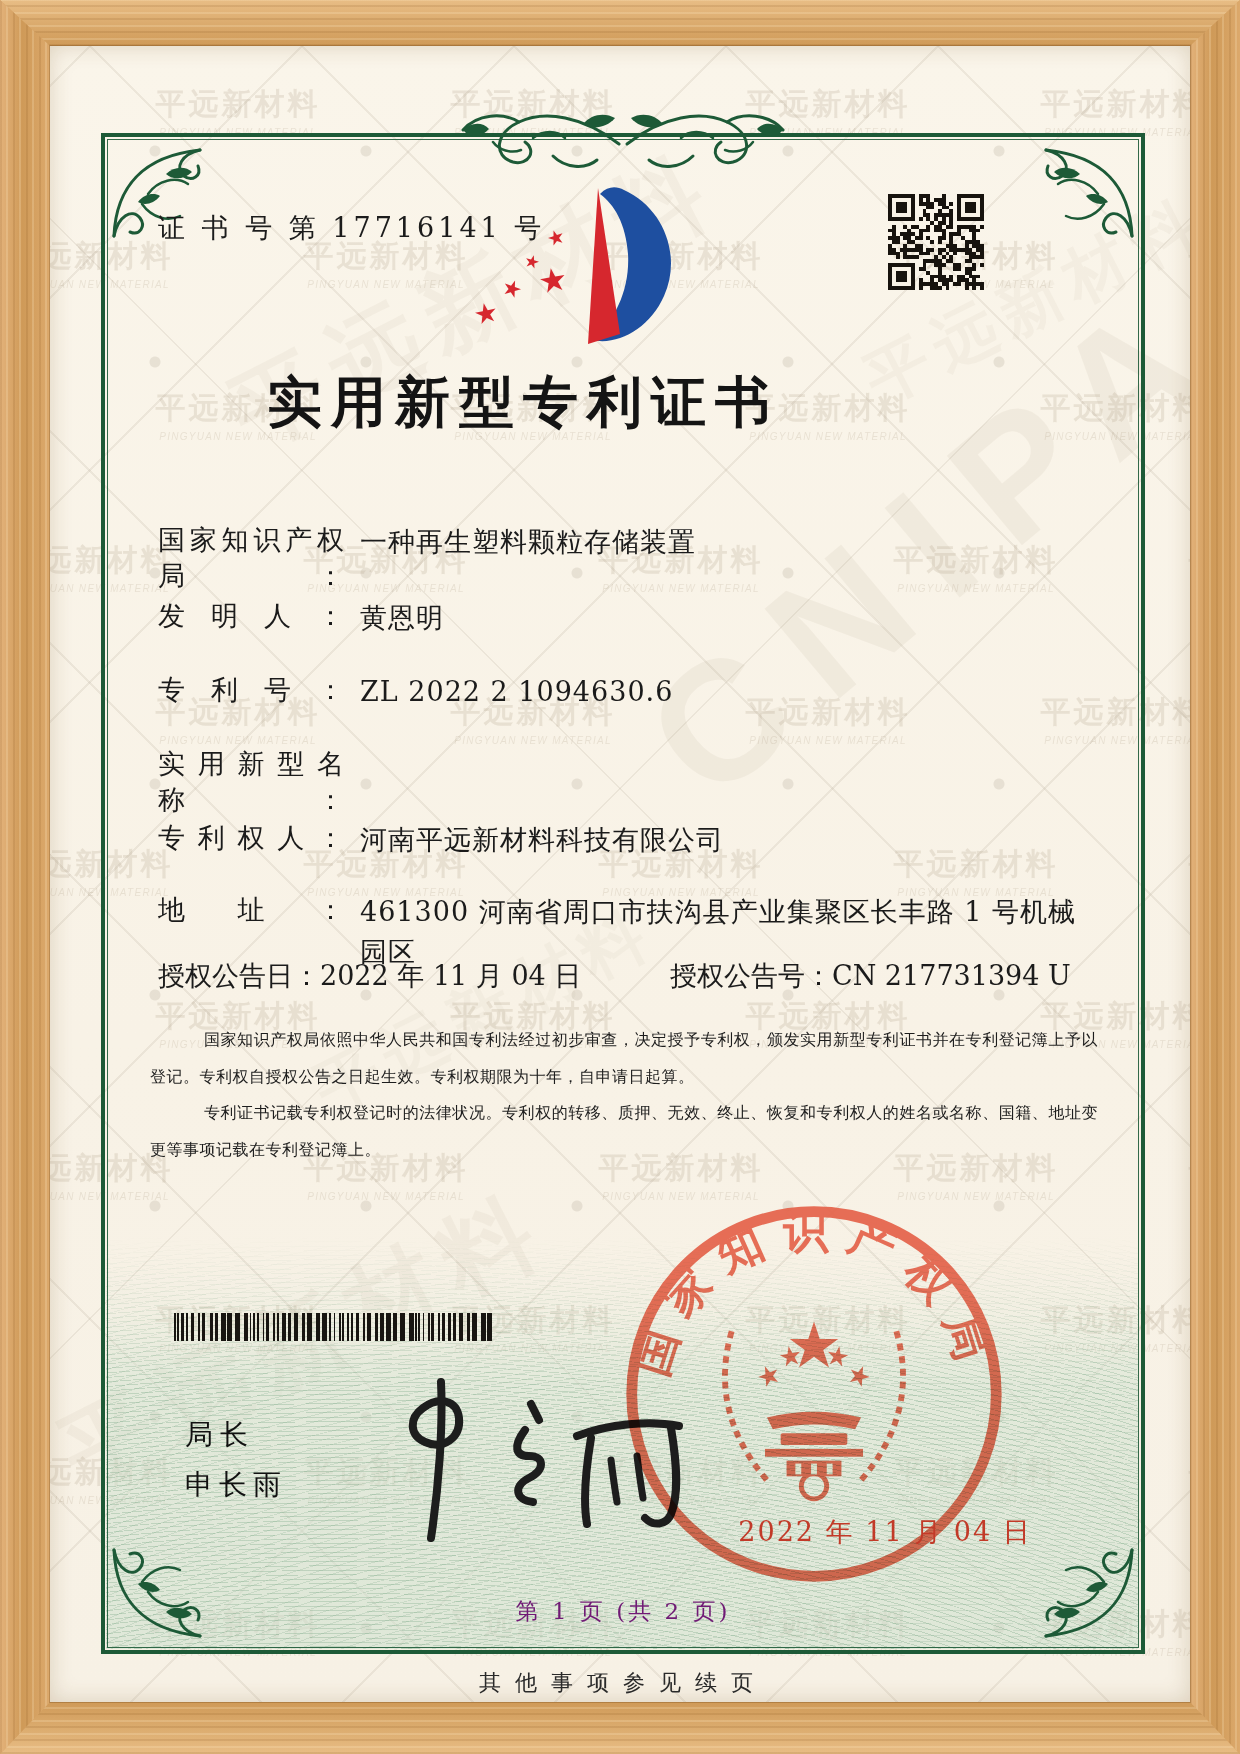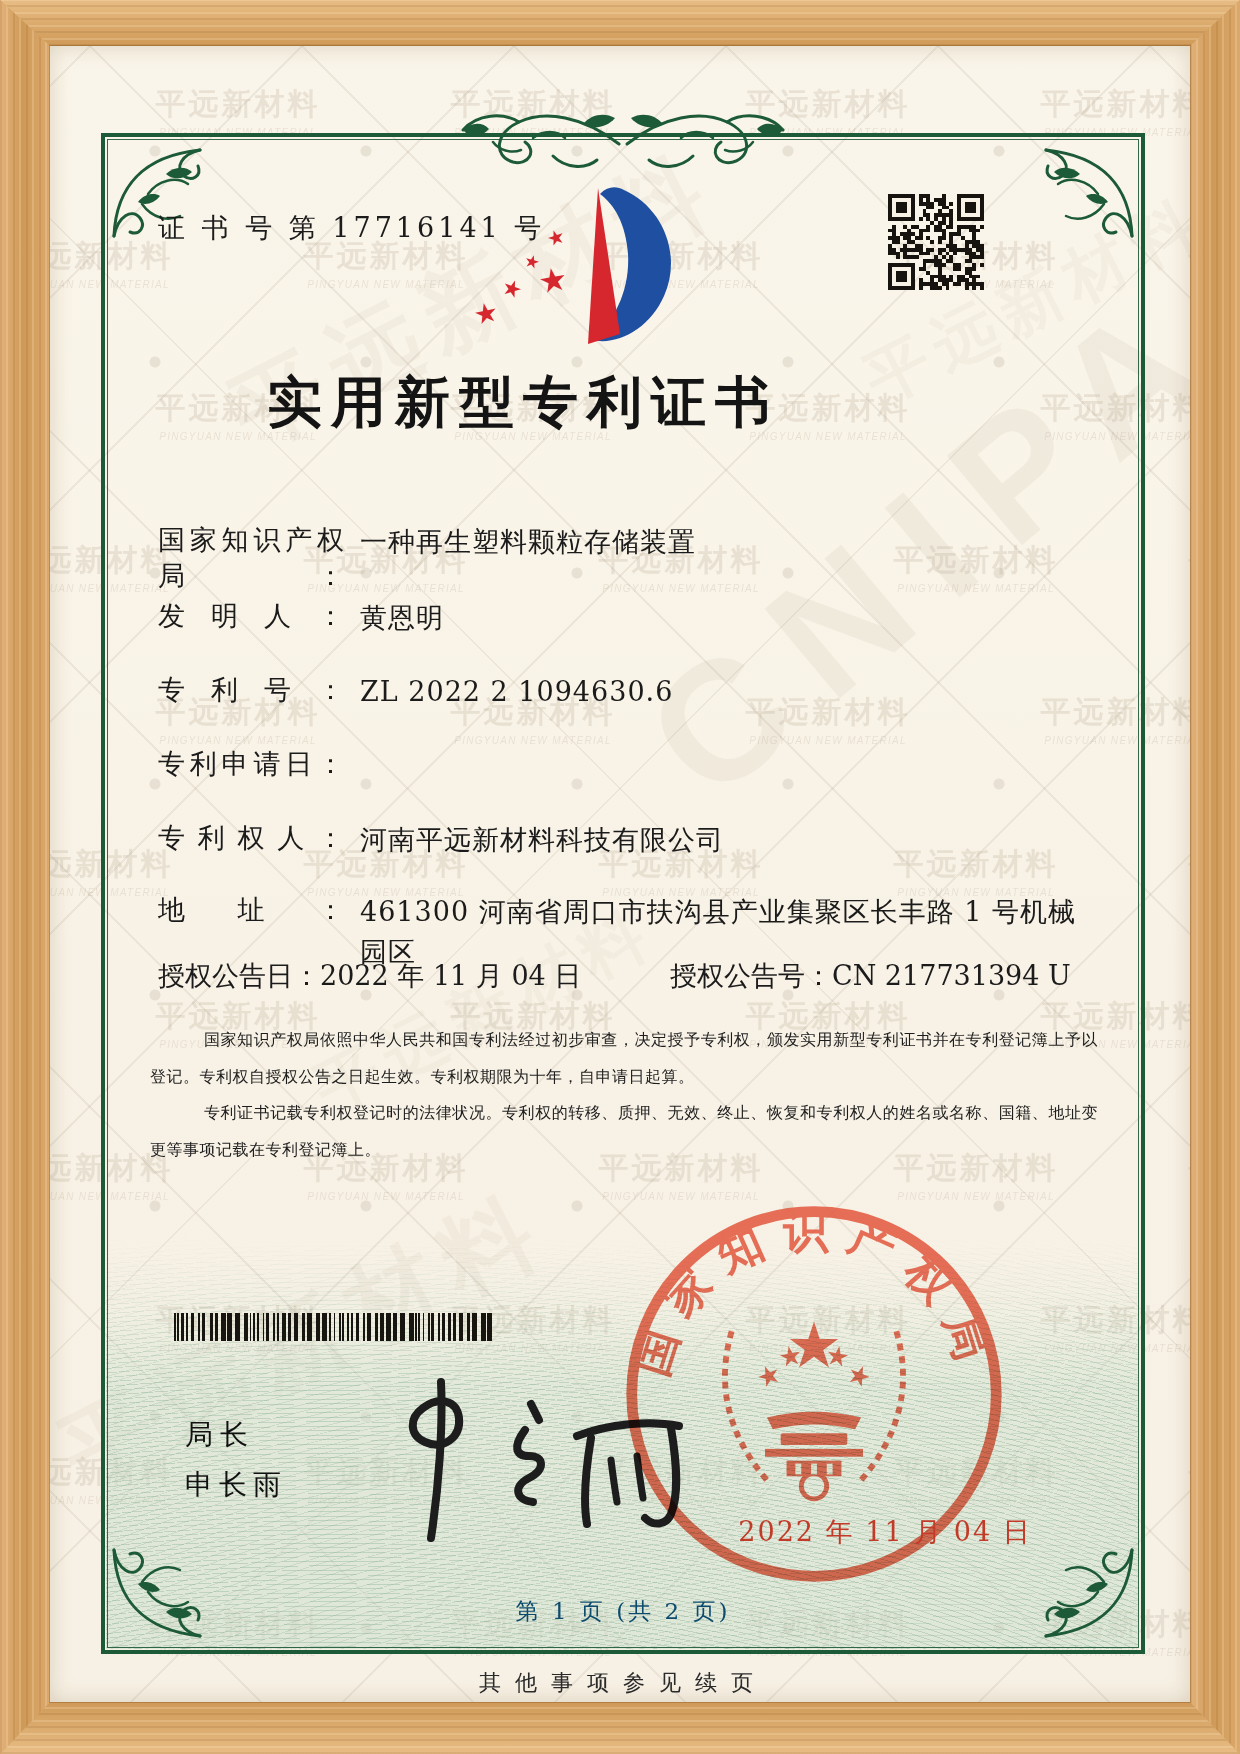--- a/index.html
+++ b/index.html
@@ -63,21 +63,21 @@
   .barcode{position:absolute;left:173px;top:1313px;z-index:4;}
   .sig-role{position:absolute;left:185px;top:1416px;font-family:"Liberation Sans","DejaVu Sans",sans-serif;
      font-size:28px;color:#111;letter-spacing:7px;z-index:5;}
   .sig-name{position:absolute;left:185px;top:1466px;font-family:"Liberation Sans","DejaVu Sans",sans-serif;
      font-size:28px;color:#111;letter-spacing:6px;z-index:5;}
   .sig-script{position:absolute;left:353px;top:1374px;z-index:5;}
   .seal{position:absolute;left:618px;top:1198px;z-index:5;opacity:.93;mix-blend-mode:multiply;}
   .seal-date{position:absolute;left:700px;top:1514px;width:370px;text-align:center;font-size:27px;
      color:#c23a28;letter-spacing:2px;z-index:6;}
   .page-ind{position:absolute;left:101px;top:1596px;width:1044px;text-align:center;font-size:23px;
-     color:#0c4a6e;letter-spacing:3px;z-index:4;}
+     color:#701a75;letter-spacing:3px;z-index:4;}
   .cont-note{position:absolute;left:101px;top:1668px;width:1044px;text-align:center;font-size:22px;
      color:#2a2a2a;letter-spacing:14px;z-index:4;}
 </style>
 </head>
 <body>
 
 <div id="stage">
 
   <div class="wood wood-top"></div>
   <div class="wood wood-bottom"></div>
@@ -632,21 +632,21 @@
     </div>
     <div class="frow" style="top:598px;">
       <span class="flabel">发明人：</span>
       <span class="fvalue">黄恩明</span>
     </div>
     <div class="frow" style="top:672px;">
       <span class="flabel">专利号：</span>
       <span class="fvalue">ZL 2022 2 1094630.6</span>
     </div>
     <div class="frow" style="top:746px;">
-      <span class="flabel">专利申请日：</span>
+      <span class="flabel">实用新型名称：</span>
     </div>
     <div class="frow" style="top:820px;">
       <span class="flabel">专利权人：</span>
       <span class="fvalue">河南平远新材料科技有限公司</span>
     </div>
     <div class="frow" style="top:892px;">
       <span class="flabel">地址：</span>
       <span class="fvalue">461300 河南省周口市扶沟县产业集聚区长丰路 1 号机械园区</span>
     </div>
 

